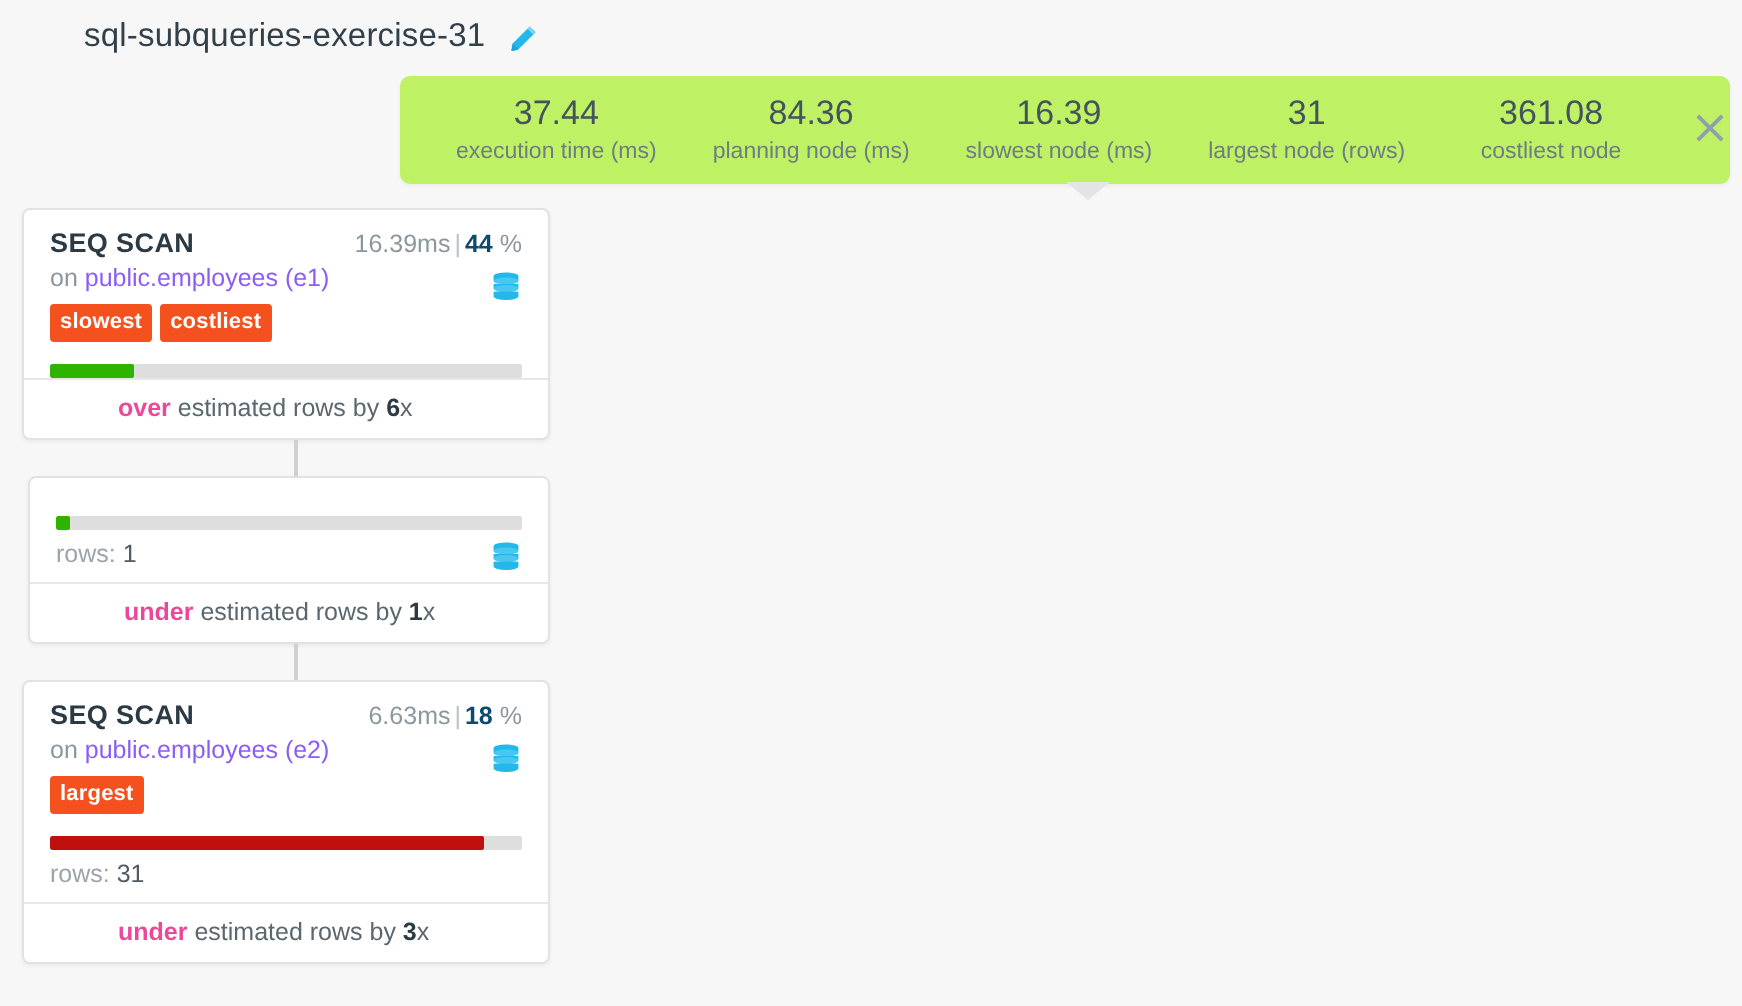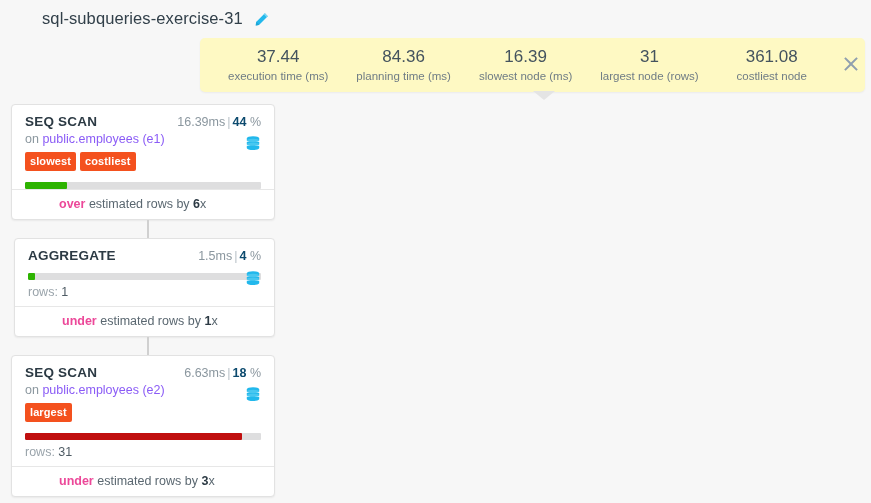--- a/index.html
+++ b/index.html
@@ -45,21 +45,21 @@
     cursor: pointer;
   }
 
   
   #stats-panel {
     position: absolute;
     left: 200px;
     top: 38px;
     width: 665px;
     height: 54px;
-    background: #fef9c3;
+    background: #bef264;
     border-radius: 5px;
     box-shadow: 0 1px 2px rgba(0,0,0,.05);
     display: flex;
     align-items: center;
     padding: 0 14px 0 10px;
   }
 
   #stats-list {
     display: flex;
     flex: 1;
@@ -253,21 +253,21 @@
 <div id="stats-panel">
   <div id="stats-list">
 
     <div class="stat">
       <div class="stat-value">37.44</div>
       <div class="stat-label">execution time (ms)</div>
     </div>
 
     <div class="stat">
       <div class="stat-value">84.36</div>
-      <div class="stat-label">planning time (ms)</div>
+      <div class="stat-label">planning node (ms)</div>
     </div>
 
     <div class="stat">
       <div class="stat-value">16.39</div>
       <div class="stat-label">slowest node (ms)</div>
     </div>
 
     <div class="stat">
       <div class="stat-value">31</div>
       <div class="stat-label">largest node (rows)</div>
@@ -329,26 +329,20 @@
     </div>
   </div>
 
   <div style="position:relative;height:18px;">
     <div class="connector" style="top:0;height:18px;"></div>
   </div>
 
   <div class="node-wrap" style="margin-left:14px;width:261px;">
     <div class="node-card">
       <div class="card-body">
-        <div class="card-head">
-          <span class="node-type">AGGREGATE</span>
-          <span class="node-timing">
-            <span>1.5ms</span><span class="bar-sep">|</span><span class="pct">4</span>&nbsp;<span>%</span>
-          </span>
-        </div>
 
         <span class="db-icon" style="top:32px;">
           <svg viewBox="0 0 14 15" width="14" height="15" aria-hidden="true">
             <ellipse cx="7" cy="2.2" rx="6.2" ry="2" fill="#22b8ec"></ellipse>
             <rect x="0.8" y="2.2" width="12.4" height="2.3" fill="#22b8ec"></rect>
             <ellipse cx="7" cy="4.5" rx="6.2" ry="1.8" fill="#49c7f0"></ellipse>
             <rect x="0.8" y="6.0" width="12.4" height="2.3" fill="#22b8ec"></rect>
             <ellipse cx="7" cy="8.3" rx="6.2" ry="1.8" fill="#49c7f0"></ellipse>
             <rect x="0.8" y="9.8" width="12.4" height="2.3" fill="#22b8ec"></rect>
             <ellipse cx="7" cy="12.1" rx="6.2" ry="1.9" fill="#22b8ec"></ellipse>

